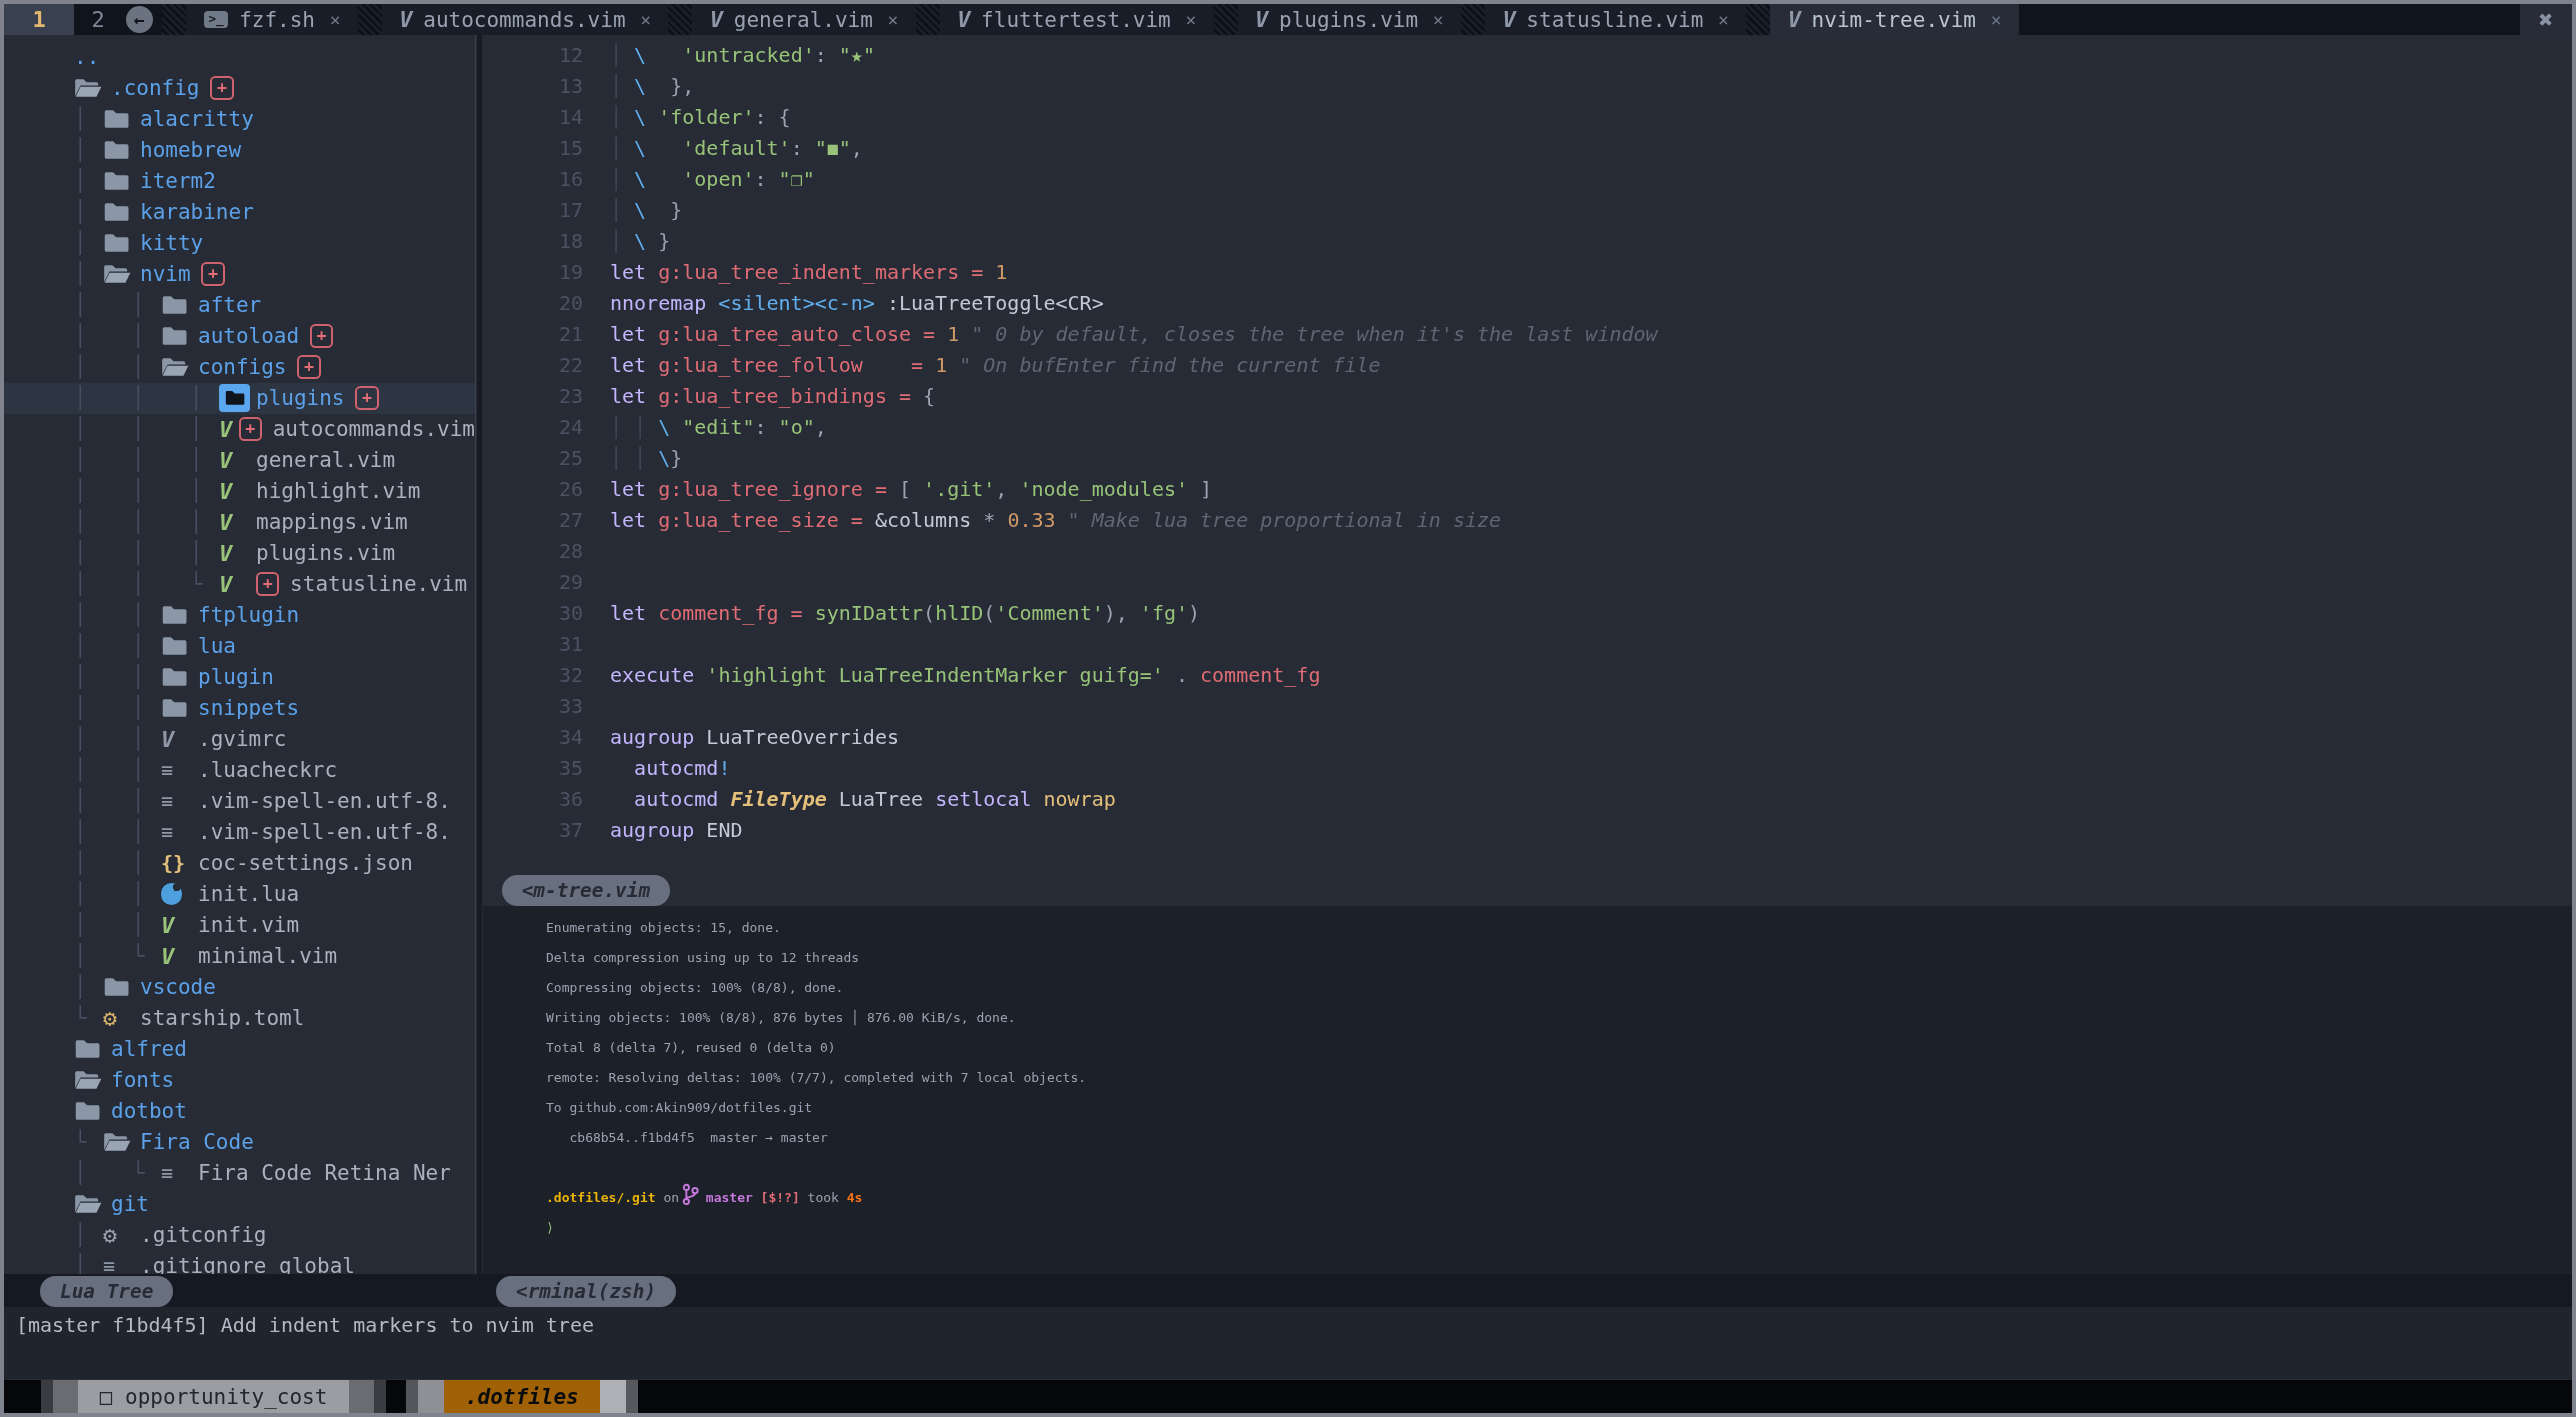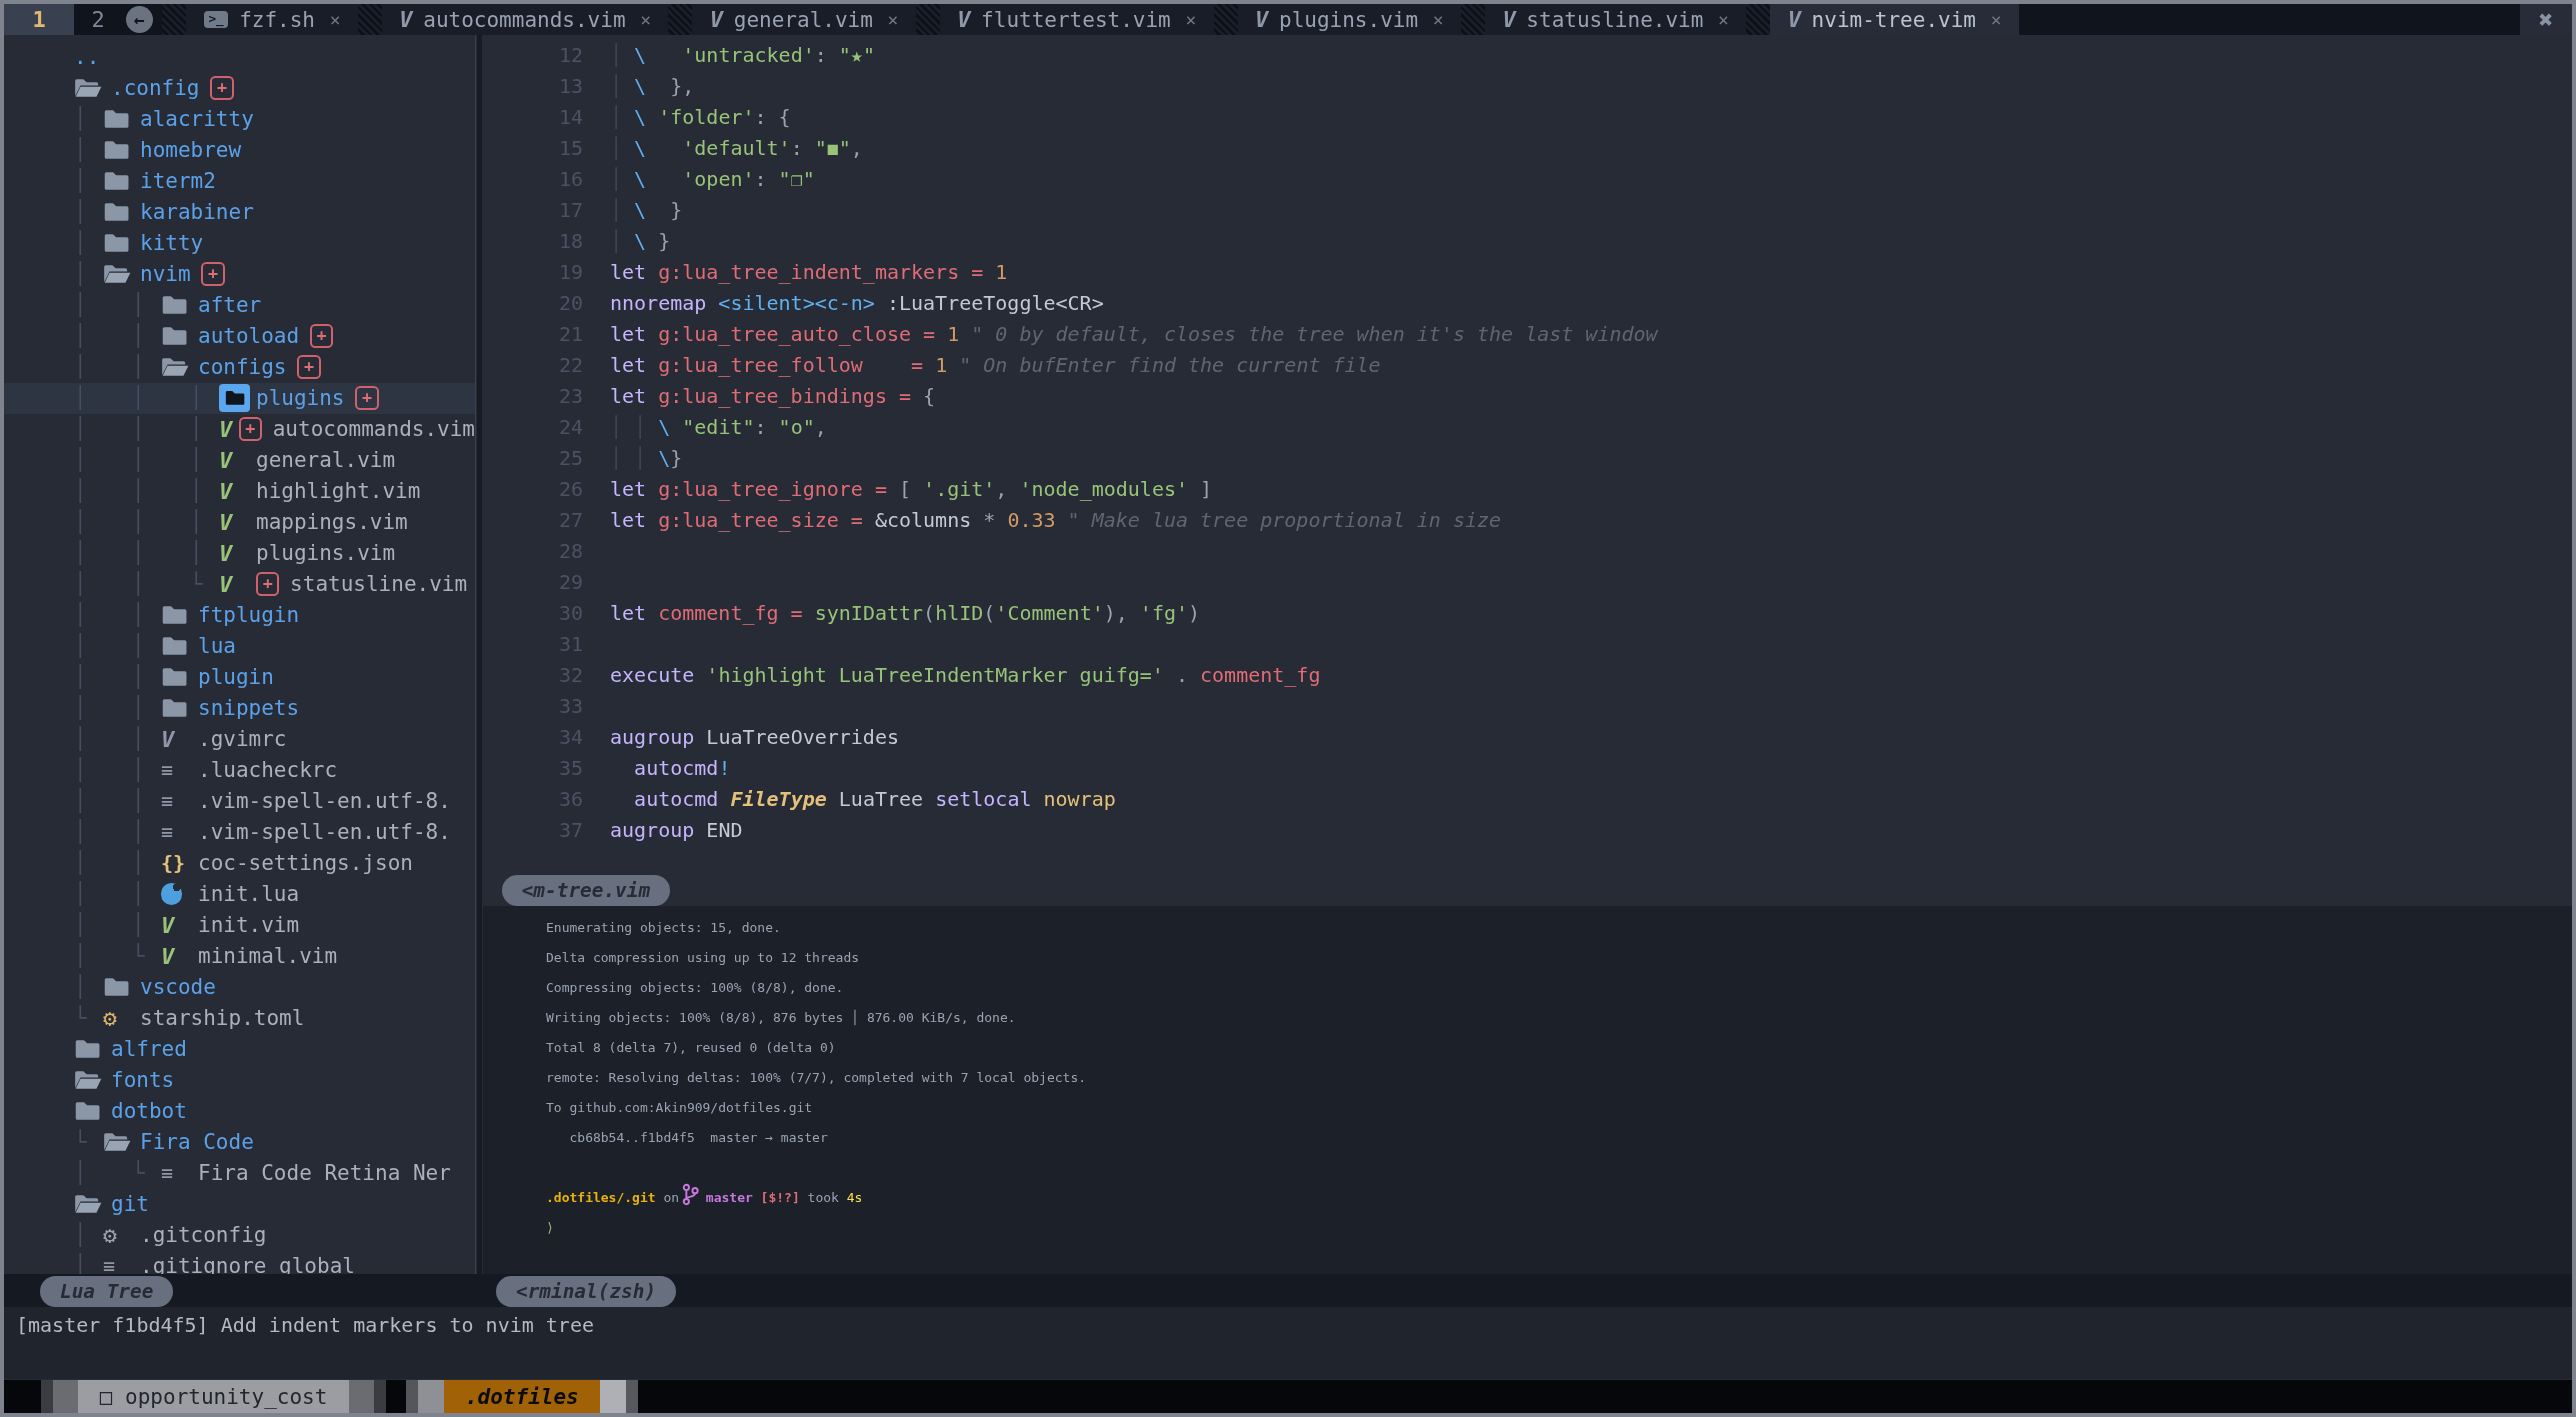--- a/index.html
+++ b/index.html
@@ -69,21 +69,21 @@
   .pill{display:inline-block;background:#68707f;color:#262b35;border-radius:17.4px;
     font-size:19.4px;font-style:italic;font-weight:bold;padding:4px 20px;line-height:23px;}
   .bottom-status{position:absolute;left:0;top:1270px;right:0;height:33px;background:#151a22;}
   
   .terminal{position:absolute;left:479px;top:902px;right:0;height:368px;background:#1b2029;
     padding:6.7px 0 0 63px;box-sizing:border-box;overflow:hidden;}
   .t-row{height:30px;line-height:30px;font-size:13px;white-space:pre;color:#b5bcc8;}
   .sp-cy{color:#eab308;font-weight:bold;}
   .sp-mg{color:#c678dd;font-weight:bold;}
   .sp-rd{color:#e06c75;font-weight:bold;}
-  .sp-yb{color:#fde047;font-weight:normal;}
+  .sp-yb{color:#f97316;font-weight:bold;}
   .sp-gp{color:#98c379;font-family:"DejaVu Sans Mono","DejaVu Sans",monospace;}
   .branch-icon{display:inline-block;vertical-align:-4px;margin:0 6.7px 0 2.7px;}
   
   .msgline{position:absolute;left:0;top:1303px;right:0;height:72px;background:#20242d;
     color:#b2bac6;font-size:20px;padding:4px 0 17px 12px;box-sizing:border-box;line-height:29px;}
   .tmuxbar{position:absolute;left:0;top:1376px;right:0;height:33px;background:#06070a;
     display:flex;align-items:stretch;padding-left:37px;}
   .ttab{display:flex;align-items:stretch;margin-right:20px;}
   .tseg{width:12px;}
   .tseg2{width:25.4px;}

